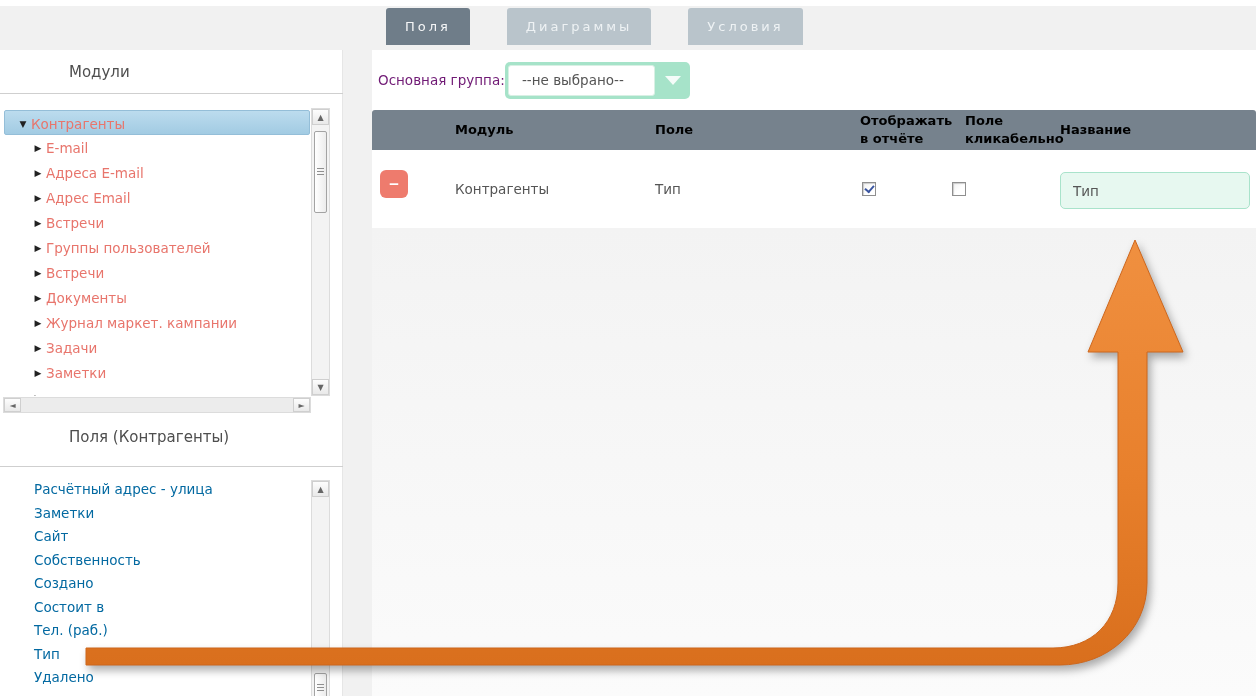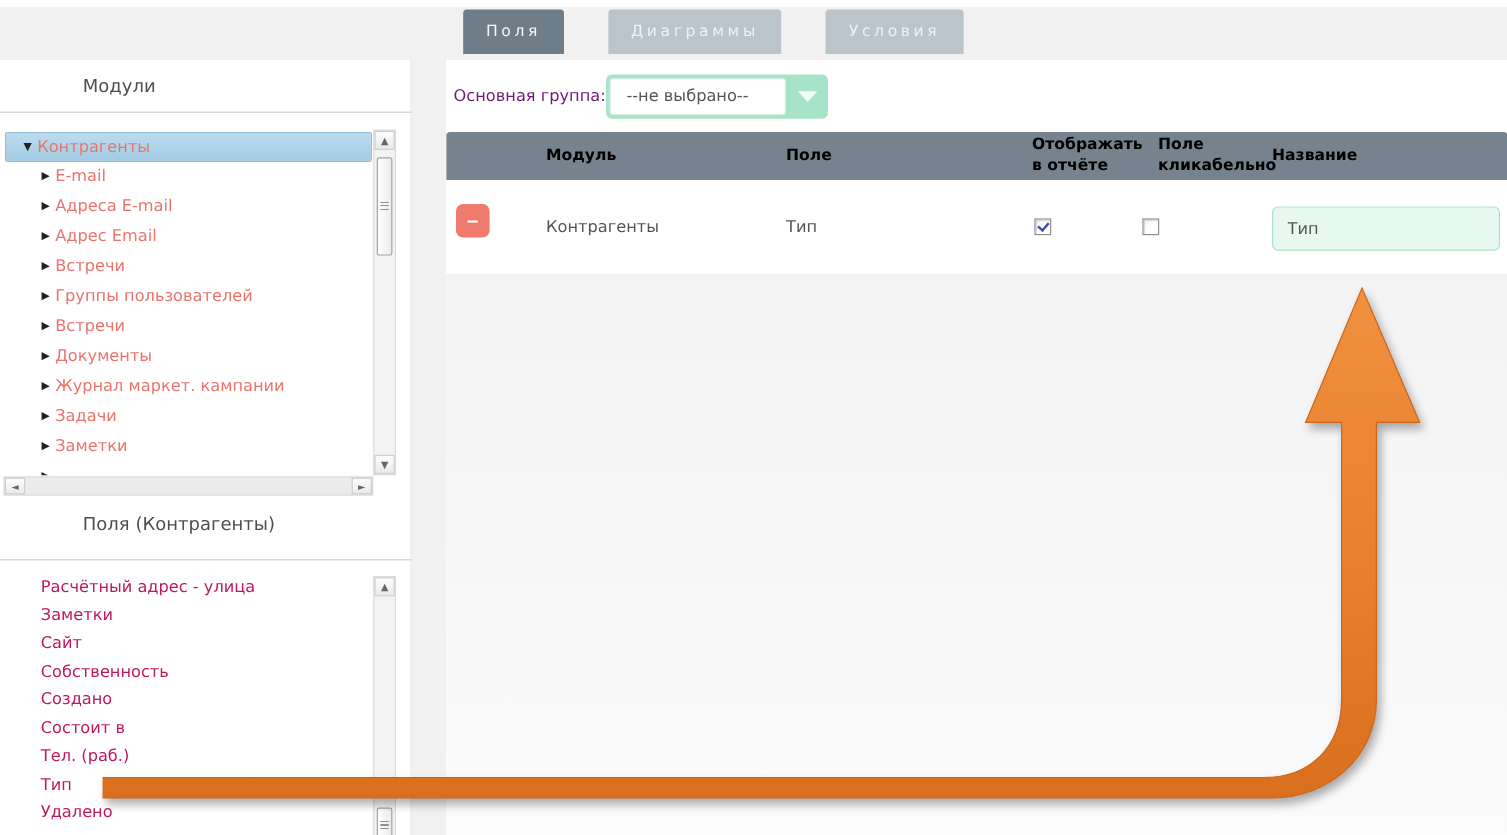--- a/index.html
+++ b/index.html
@@ -25,21 +25,21 @@
     overflow:hidden; background:#fff; }
   .treebox ul, .fieldbox ul { list-style:none; }
   .tree-item { position:relative; height:25px; line-height:25px; white-space:nowrap; cursor:pointer; }
   .tree-item .tri { display:inline-block; width:16px; font-size:9px; color:#222; text-align:center; vertical-align:middle; }
   .tree-item .lbl { color:#e8756c; font-size:13.5px; vertical-align:middle; }
   .tree-item.lvl0 { padding-left:10px; }
   .tree-item.lvl1 { padding-left:26px; }
   .tree-item.selected { background:linear-gradient(#bcdcee,#a2cbe3); border:1px solid #94bed8; border-radius:2px; }
 
   .fieldbox { position:absolute; left:4px; top:428px; width:306px; height:268px; overflow:hidden; background:#fff; }
-  .field-item { height:23.5px; line-height:23.5px; padding-left:30px; color:#be185d;
+  .field-item { height:23.5px; line-height:23.5px; padding-left:30px; color:#0369a1;
     font-size:13.5px; white-space:nowrap; cursor:pointer; }
 
   
   .vscroll { position:absolute; width:19px; background:#f3f3f3; border:1px solid #dcdcdc; }
   .sb-btn { position:absolute; left:0; width:17px; height:16px; display:flex; align-items:center; justify-content:center;
     font-size:8px; color:#666; background:linear-gradient(#fdfdfd,#e9e9e9); border:1px solid #cfcfcf; }
   .sb-btn.up { top:0; } .sb-btn.down { bottom:0; }
   .sb-thumb { position:absolute; left:2px; width:13px; background:linear-gradient(90deg,#ffffff,#ececec);
     border:1px solid #a3a3a3; border-radius:2px; }
   .sb-thumb::after { content:""; position:absolute; left:2px; right:2px; top:50%; margin-top:-4px; height:8px;

